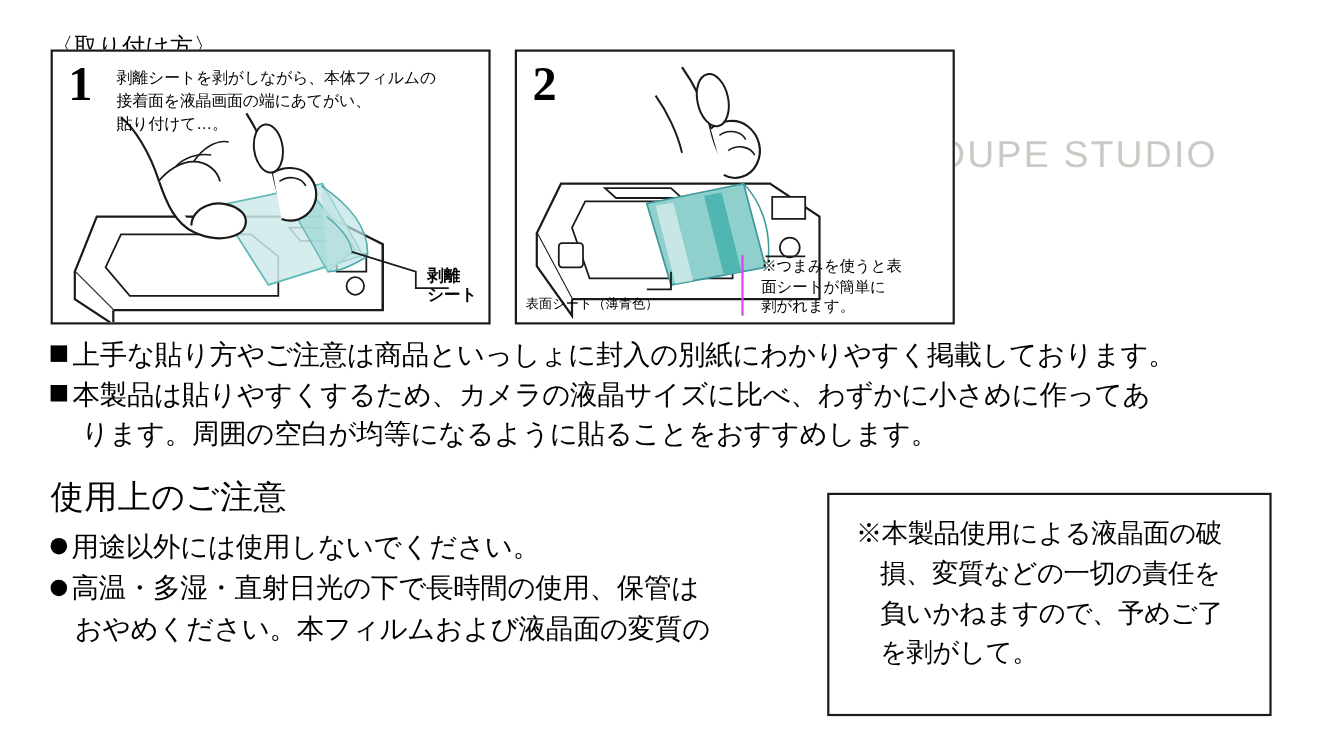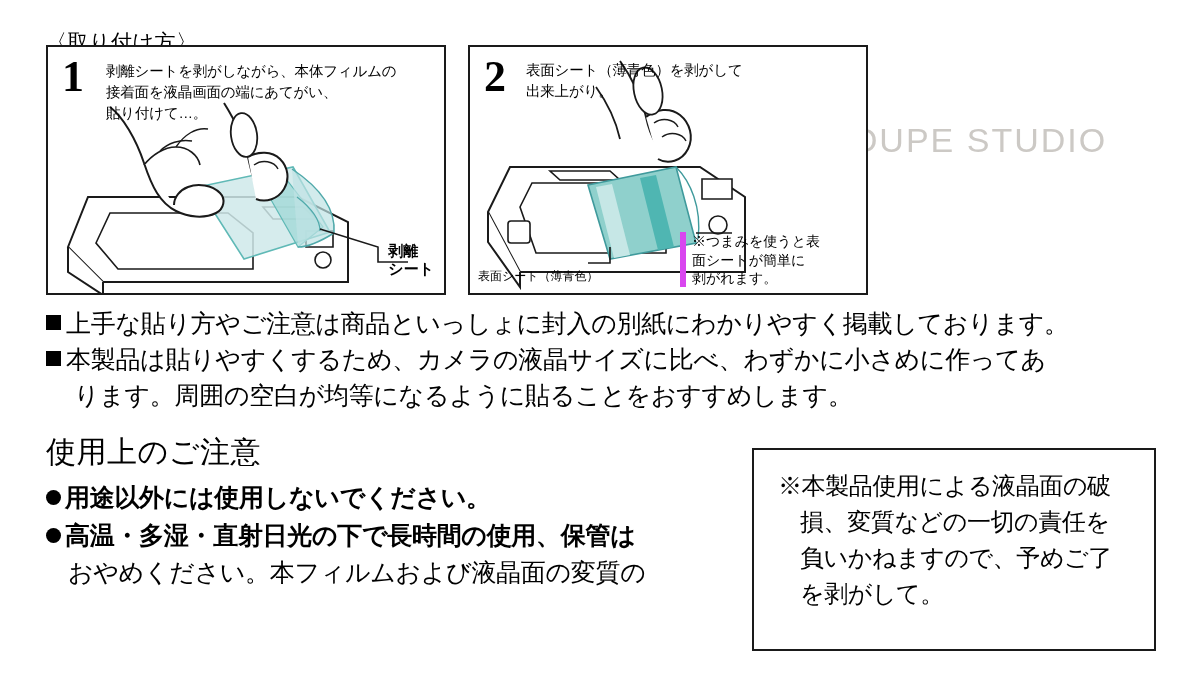--- a/index.html
+++ b/index.html
@@ -93,22 +93,22 @@
     font-size: 12px;
     white-space: nowrap;
   }
   .callout-note-box {
     position: absolute;
     right: 6px;
     bottom: 6px;
     width: 168px;
     font-size: 14px;
     line-height: 1.3;
-    border-left: 6px solid #d946ef;
-    padding-left: 6px;
+    border-left: 2px solid #d946ef;
+    padding-left: 16px;
     white-space: pre-line;
   }
 
   .panel-art { position: absolute; left: 0; top: 0; }
 
   
   .watermark {
     position: absolute;
     left: 790px;
     top: 120px;
@@ -168,21 +168,20 @@
     position: absolute;
     left: 46px;
     top: 480px;
     width: 690px;
   }
   .c-item {
     font-size: 25px;
     line-height: 1.42;
     letter-spacing: -0.3px;
     margin-bottom: 2px;
-    font-weight: bold;
   }
   .dot {
     display: inline-block;
     width: 15px; height: 15px;
     background: #000;
     border-radius: 50%;
     margin-right: 4px;
     vertical-align: 1px;
   }
   .c-cont {
@@ -285,22 +284,20 @@
         <path d="M184 76 C192 70 204 72 208 80" fill="none" stroke="#1a1a1a" stroke-width="1.4"></path>
         <path d="M192 90 C200 84 212 86 216 94" fill="none" stroke="#1a1a1a" stroke-width="1.4"></path>
         <ellipse cx="178" cy="44" rx="14" ry="24" transform="rotate(-12 178 44)" fill="#ffffff" stroke="#1a1a1a" stroke-width="1.8"></ellipse>
         <path d="M126 40 C136 54 146 74 150 92" fill="none" stroke="#1a1a1a" stroke-width="1.8"></path>
 
         <path d="M140 200 L140 216 L118 216" fill="none" stroke="#1a1a1a" stroke-width="1.6"></path>
         <path d="M226 186 L262 186" fill="none" stroke="#1a1a1a" stroke-width="1.6"></path>
       </svg>
 
       <div class="step-num">2</div>
-      <div class="step-text">表面シート（薄青色）を剥がして
-出来上がり。</div>
       <div class="callout callout-surface">表面シート（薄青色）</div>
       <div class="callout-note-box">※つまみを使うと表
 面シートが簡単に
 剥がれます。</div>
     </div>
   </div>
 
   <div class="bullets">
     <div class="bullet-row">
       <span class="sq"></span><span>上手な貼り方やご注意は商品といっしょに封入の別紙にわかりやすく掲載しております。</span>

